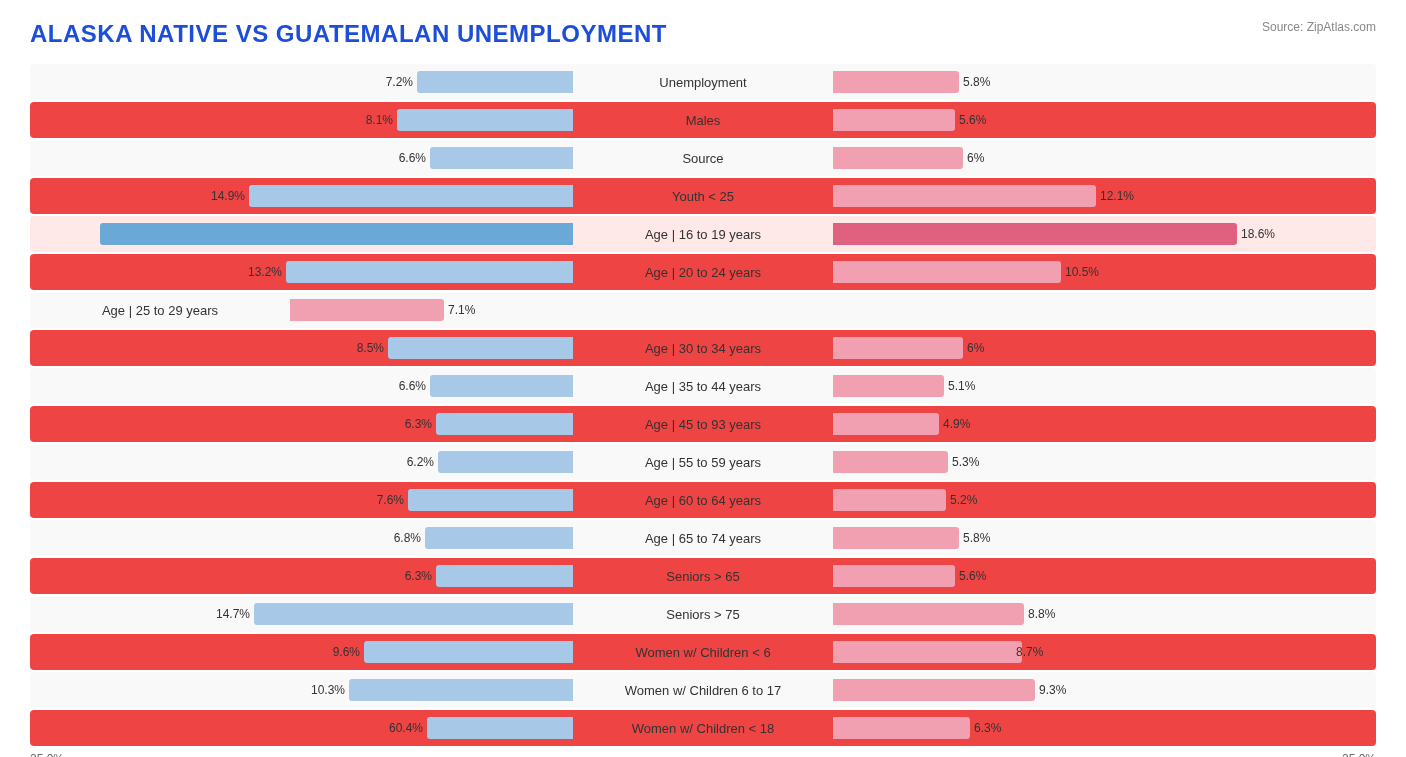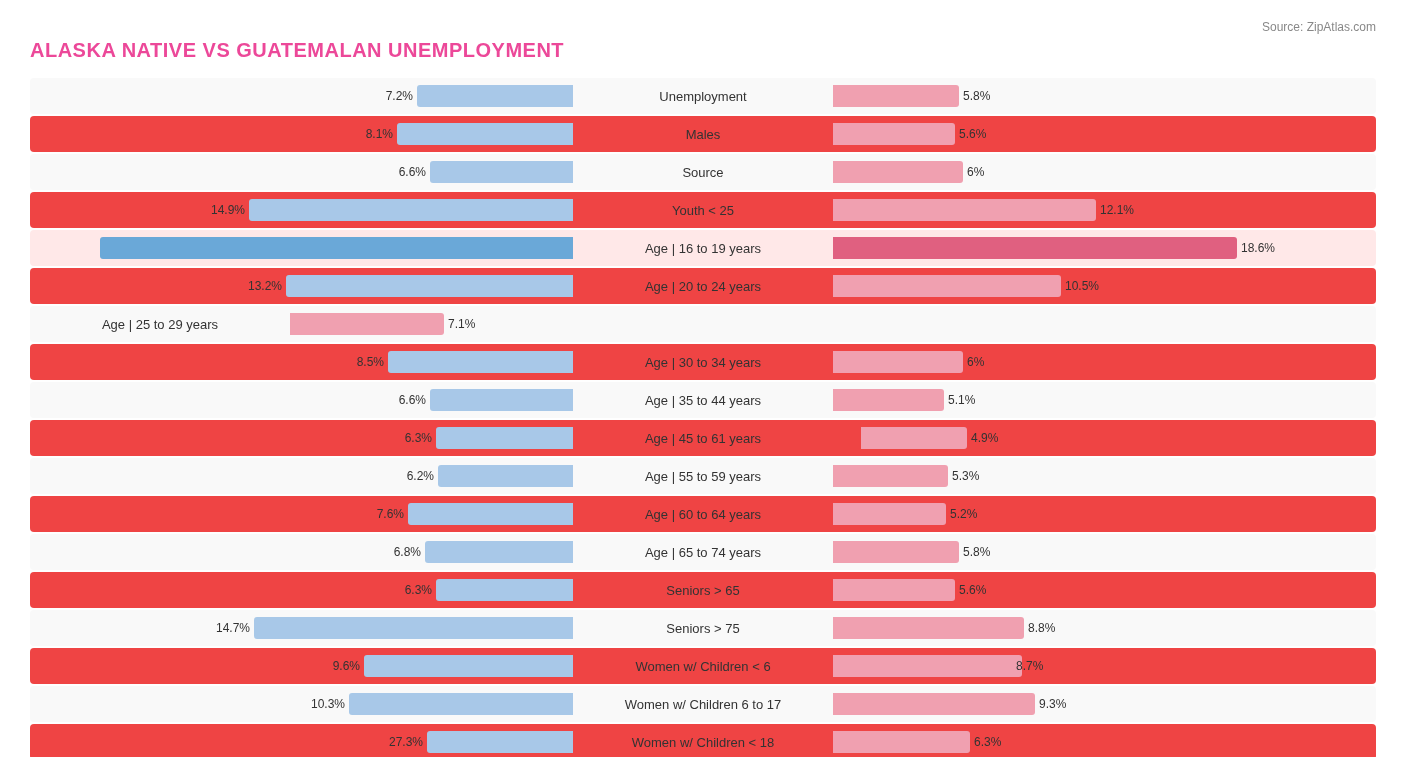--- a/index.html
+++ b/index.html
@@ -8,27 +8,26 @@
       background: #fff;
       width: 1406px;
       min-height: 757px;
     }
     .chart-container {
       width: 1406px;
       padding: 20px 30px 30px 30px;
       background: #fff;
     }
     .chart-title {
-      font-size: 20px;
+      font-size: 24px;
       font-weight: bold;
-      color: #ec4899;
+      color: #1d4ed8;
       margin-bottom: 4px;
       text-transform: uppercase;
       letter-spacing: 0.5px;
-      margin-top: 19px;
     }
     .source-text {
       font-size: 12px;
       color: #888;
       text-align: right;
       margin-bottom: 10px;
     }
     .bar-chart {
       width: 100%;
     }
@@ -257,22 +256,22 @@
             <span class="val-outside-right" style="left: 115px; top: 50%; transform: translateY(-50%);">5.1%</span>
           </div>
         </div>
       </div>
       <div class="bar-row">
         <div class="bars-wrapper">
           <div class="left-section" style="position: relative; width: 543px; flex: 0 0 auto;">
             <div class="bar-blue" style="width: 137px; right: 0px;"></div>
             <span class="val-outside-left" style="right: 141px; top: 50%; transform: translateY(-50%);">6.3%</span>
           </div>
-          <div class="center-label">Age | 45 to 61 years</div>
-          <div class="right-section" style="position: relative; width: 543px; flex: 0 0 auto; margin-left: 28px;">
+          <div class="center-label">Age | 45 to 93 years</div>
+          <div class="right-section" style="position: relative; width: 543px; flex: 0 0 auto;">
             <div class="bar-pink" style="width: 106px; left: 0px;"></div>
             <span class="val-outside-right" style="left: 110px; top: 50%; transform: translateY(-50%);">4.9%</span>
           </div>
         </div>
       </div>
       <div class="bar-row">
         <div class="bars-wrapper">
           <div class="left-section" style="position: relative; width: 543px; flex: 0 0 auto;">
             <div class="bar-blue" style="width: 135px; right: 0px;"></div>
             <span class="val-outside-left" style="right: 139px; top: 50%; transform: translateY(-50%);">6.2%</span>
@@ -359,21 +358,21 @@
           <div class="right-section" style="position: relative; width: 543px; flex: 0 0 auto;">
             <div class="bar-pink" style="width: 202px; left: 0px;"></div>
             <span class="val-outside-right" style="left: 206px; top: 50%; transform: translateY(-50%);">9.3%</span>
           </div>
         </div>
       </div>
       <div class="bar-row">
         <div class="bars-wrapper">
           <div class="left-section" style="position: relative; width: 543px; flex: 0 0 auto;">
             <div class="bar-blue" style="width: 146px; right: 0px;"></div>
-            <span class="val-outside-left" style="right: 150px; top: 50%; transform: translateY(-50%);">27.3%</span>
+            <span class="val-outside-left" style="right: 150px; top: 50%; transform: translateY(-50%);">60.4%</span>
           </div>
           <div class="center-label">Women w/ Children &lt; 18</div>
           <div class="right-section" style="position: relative; width: 543px; flex: 0 0 auto;">
             <div class="bar-pink" style="width: 137px; left: 0px;"></div>
             <span class="val-outside-right" style="left: 141px; top: 50%; transform: translateY(-50%);">6.3%</span>
           </div>
         </div>
       </div>
     </div>
 

